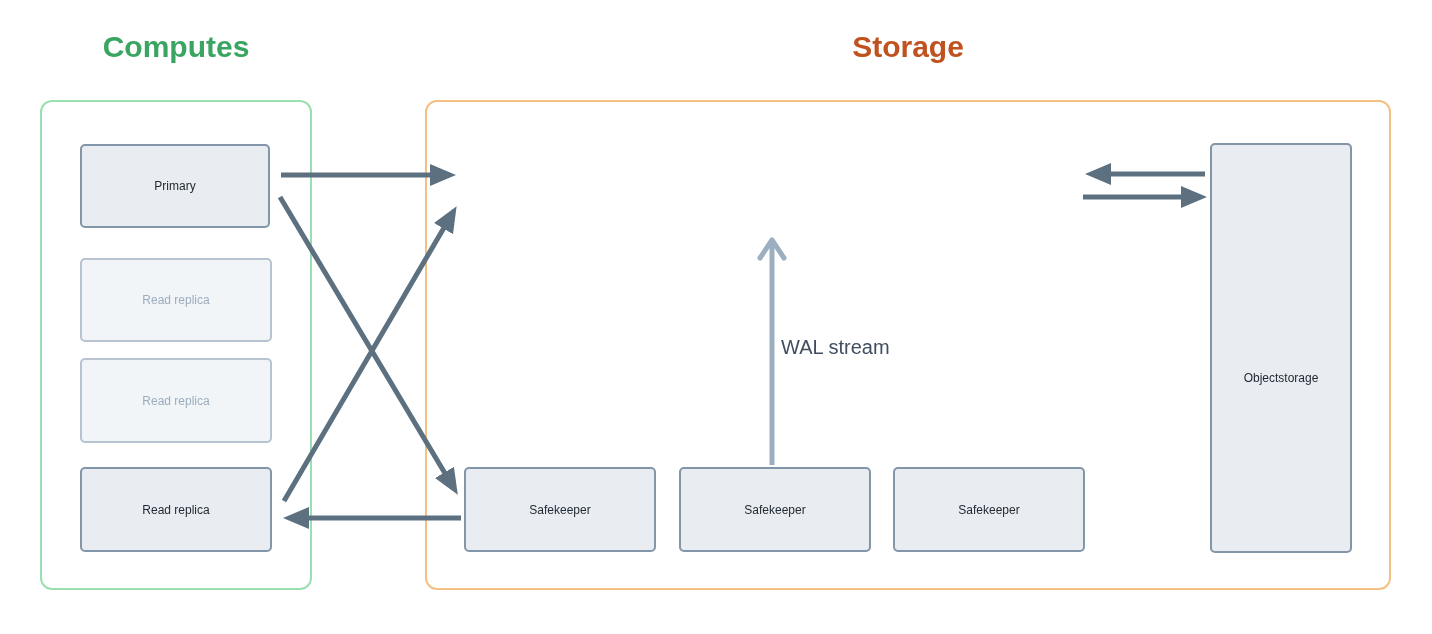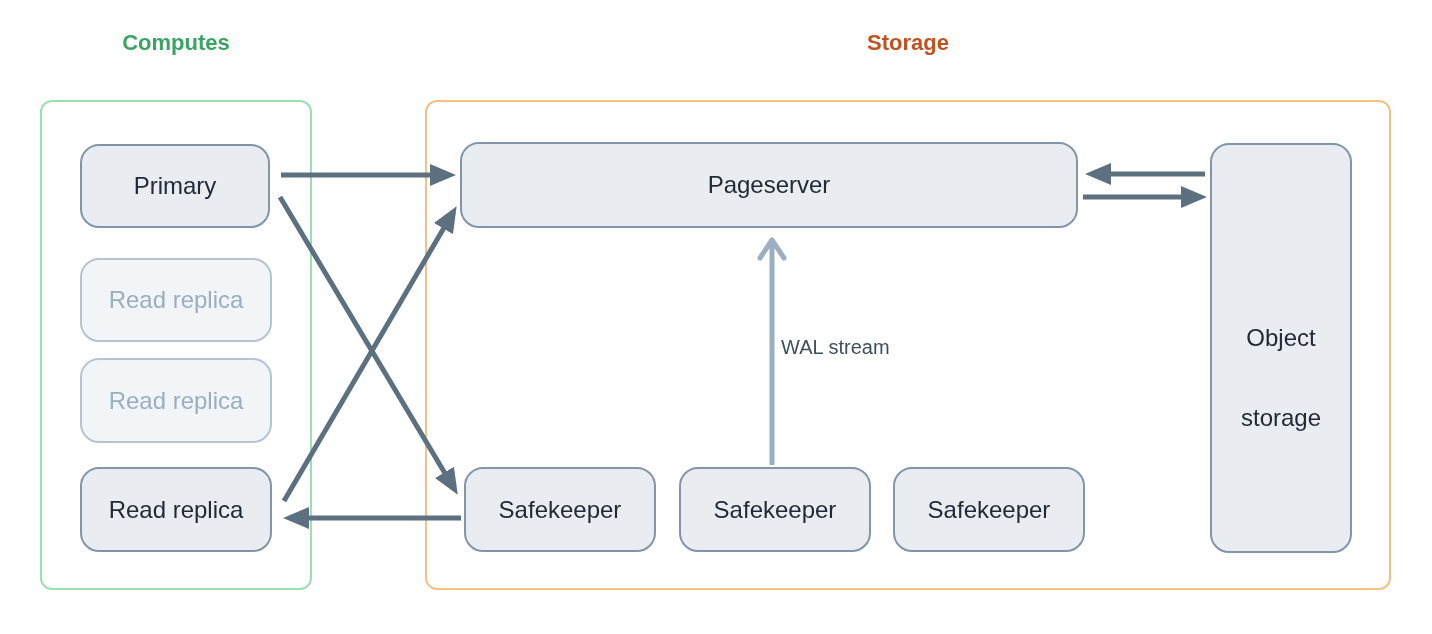--- a/index.html
+++ b/index.html
@@ -14,43 +14,43 @@
     --faded-border:#b7c3d0;
     --faded-text:#9cadbe;
     --arrow-dark:#5c7080;
     --arrow-light:#9cafc1;
     --wal-text:#3f4f60;
   }
   *{margin:0;padding:0;box-sizing:border-box;}
   html,body{background:#ffffff;font-family:"Liberation Sans","DejaVu Sans",sans-serif;}
   .stage{position:relative;width:1432px;height:634px;background:#ffffff;overflow:hidden;}
 
-  .group-title{position:absolute;top:30px;font-size:22px;font-weight:700;text-align:center;letter-spacing:0;}
+  .group-title{position:absolute;top:30px;font-size:30px;font-weight:700;text-align:center;letter-spacing:0;}
   .group-title.computes{left:40px;width:272px;color:var(--green-title);}
   .group-title.storage{left:425px;width:966px;color:var(--orange-title);}
 
   .group-box{position:absolute;border-radius:12px;background:transparent;}
   .group-box.computes{left:40px;top:100px;width:272px;height:490px;border:2px solid var(--green-border);}
   .group-box.storage{left:425px;top:100px;width:966px;height:490px;border:2px solid var(--orange-border);}
 
   .node{position:absolute;display:flex;align-items:center;justify-content:center;
-        background:var(--node-fill);border:2px solid var(--node-border);border-radius:19px;
-        color:var(--node-text);font-size:24px;}
+        background:var(--node-fill);border:2px solid var(--node-border);border-radius:5px;
+        color:var(--node-text);font-size:12px;}
   .node.faded{background:var(--faded-fill);border-color:var(--faded-border);color:var(--faded-text);}
 
   .node.primary{left:80px;top:144px;width:190px;height:84px;}
   .node.rr1{left:80px;top:258px;width:192px;height:84px;}
   .node.rr2{left:80px;top:358px;width:192px;height:85px;}
   .node.rr3{left:80px;top:467px;width:192px;height:85px;}
   .node.pageserver{left:460px;top:142px;width:618px;height:86px;}
   .node.sk1{left:464px;top:467px;width:192px;height:85px;}
   .node.sk2{left:679px;top:467px;width:192px;height:85px;}
   .node.sk3{left:893px;top:467px;width:192px;height:85px;}
   .node.object-storage{left:1210px;top:143px;width:142px;height:410px;flex-direction:column;}
-  .node.object-storage .stack{display:flex;flex-direction:column;align-items:center;line-height:80px;transform:translateY(30px);justify-content:flex-end;}
+  .node.object-storage .stack{display:flex;flex-direction:row;align-items:center;line-height:80px;transform:translateY(30px);justify-content:flex-end;}
 
   svg.arrows{position:absolute;left:0;top:0;width:1432px;height:634px;pointer-events:none;}
   svg.arrows line.solid{stroke:var(--arrow-dark);stroke-width:5;}
   svg.arrows line.wal{stroke:var(--arrow-light);stroke-width:5;}
   #arrow-solid path{fill:var(--arrow-dark);}
   #arrow-open path{fill:none;stroke:var(--arrow-light);stroke-width:5;stroke-linecap:round;stroke-linejoin:round;}
 
   .wal-label{position:absolute;left:781px;top:336px;font-size:20px;color:var(--wal-text);}
 </style>
 </head>
@@ -70,23 +70,20 @@
   <div class="node faded rr1">
     <span>Read replica</span>
   </div>
   <div class="node faded rr2">
     <span>Read replica</span>
   </div>
   <div class="node rr3">
     <span>Read replica</span>
   </div>
 
-  <div class="node pageserver">
-    <span>Pageserver</span>
-  </div>
   <div class="node sk1">
     <span>Safekeeper</span>
   </div>
   <div class="node sk2">
     <span>Safekeeper</span>
   </div>
   <div class="node sk3">
     <span>Safekeeper</span>
   </div>
   <div class="node object-storage">

